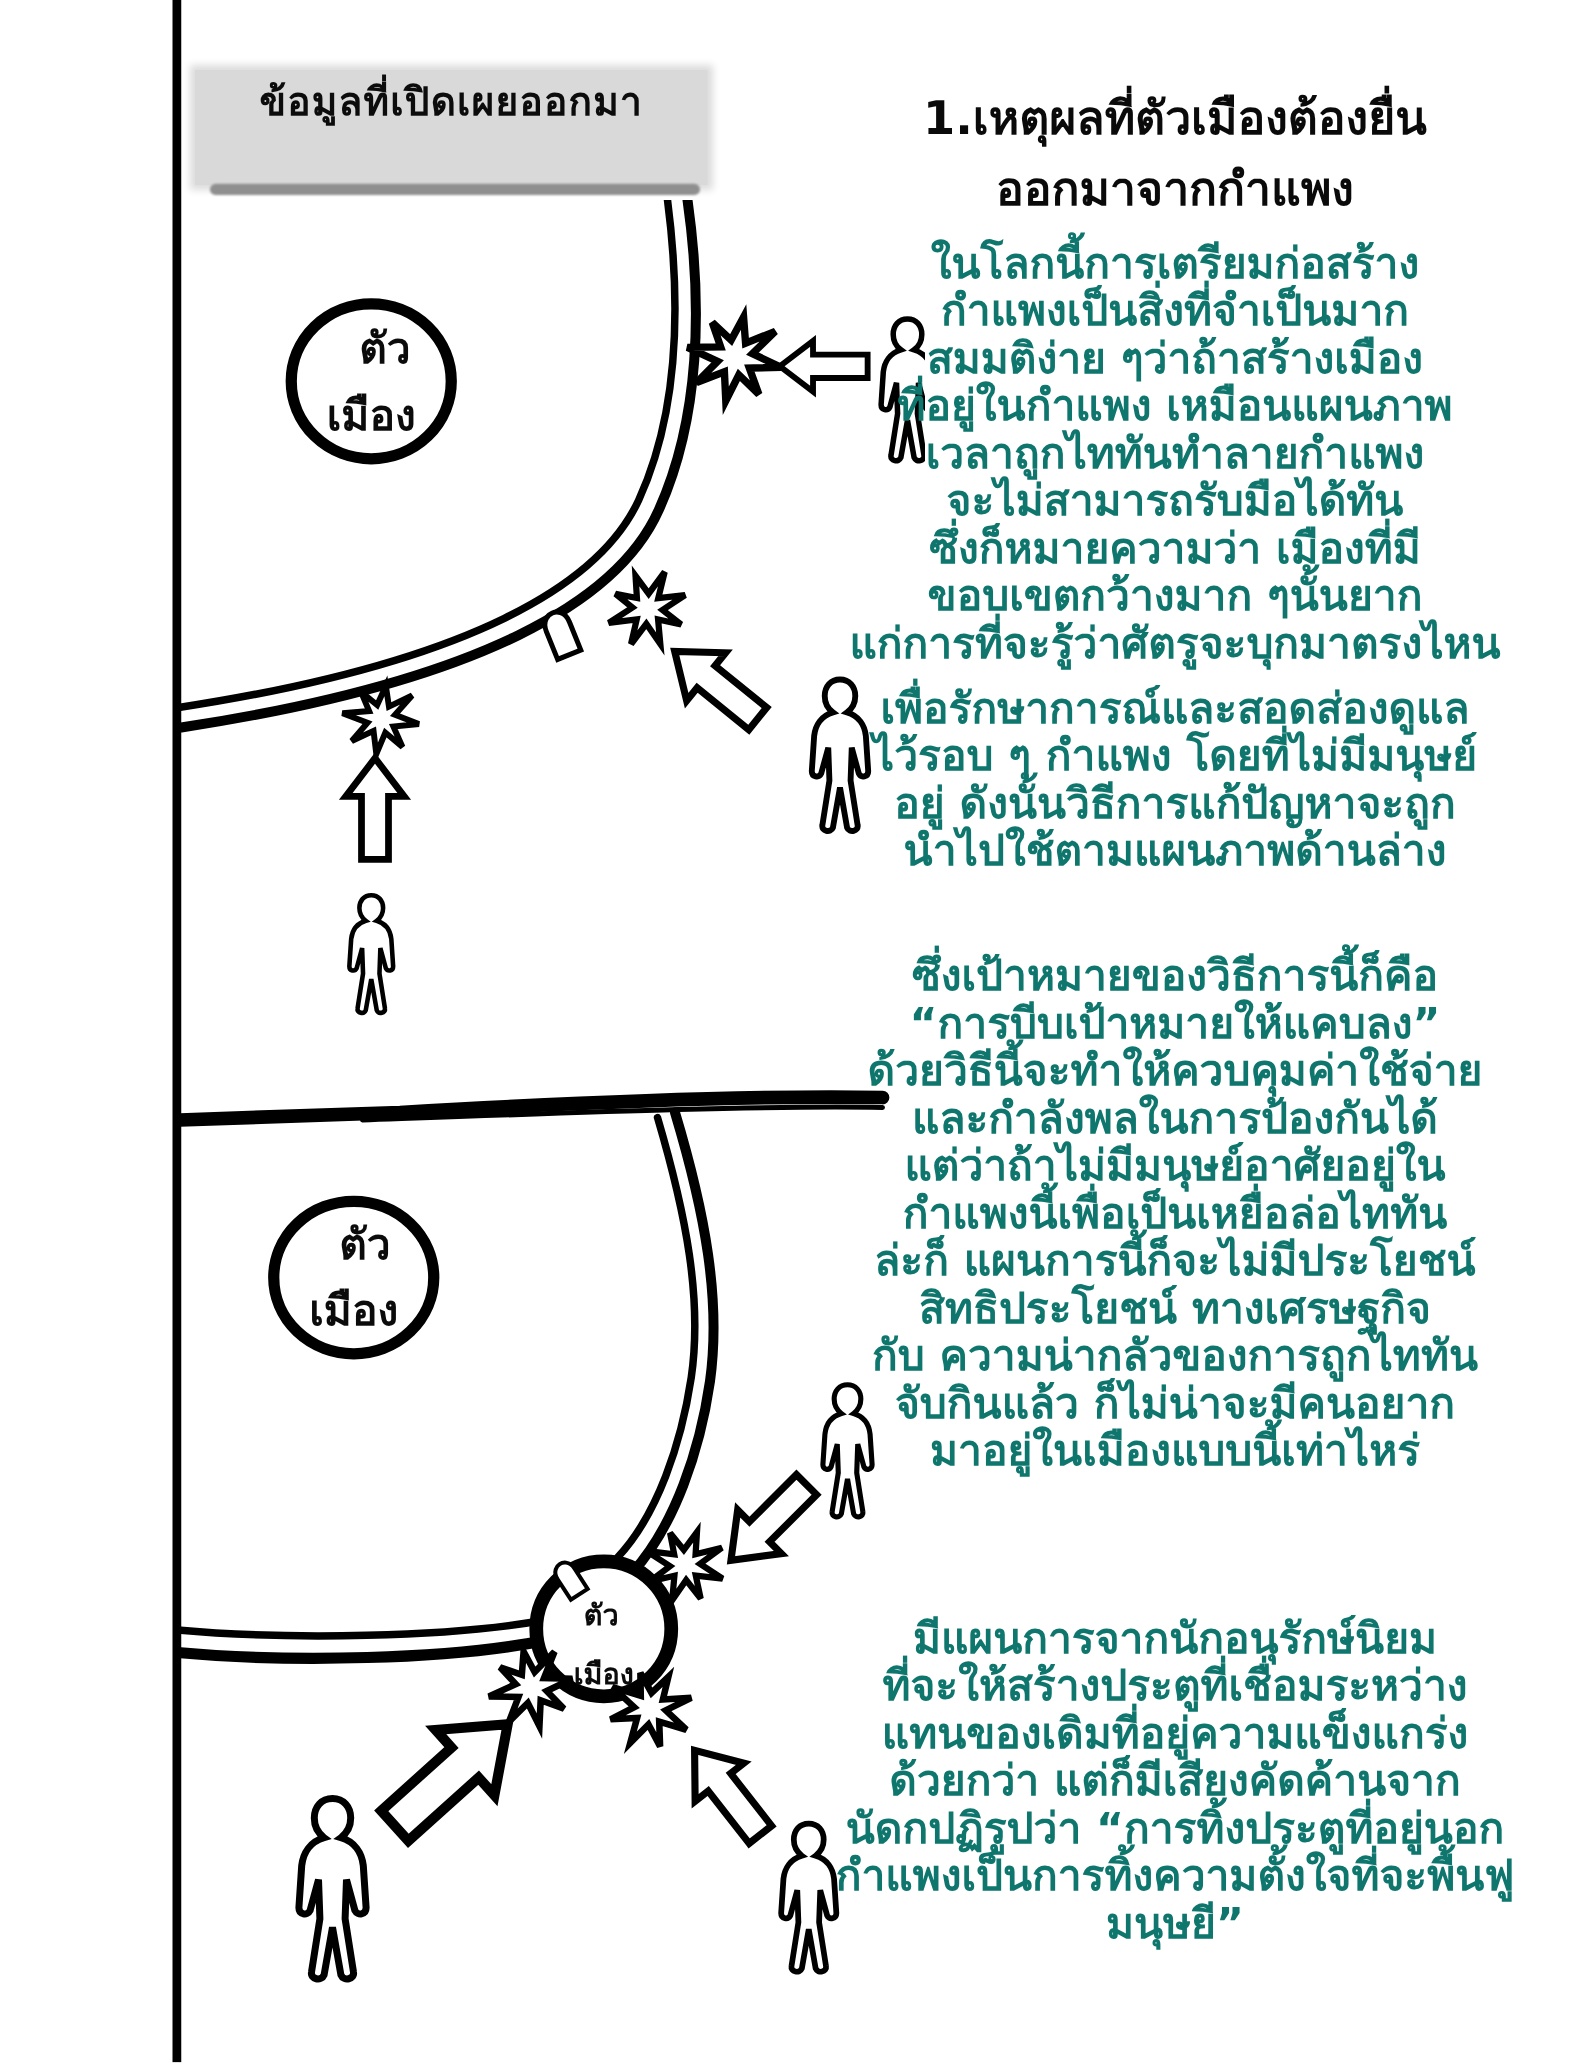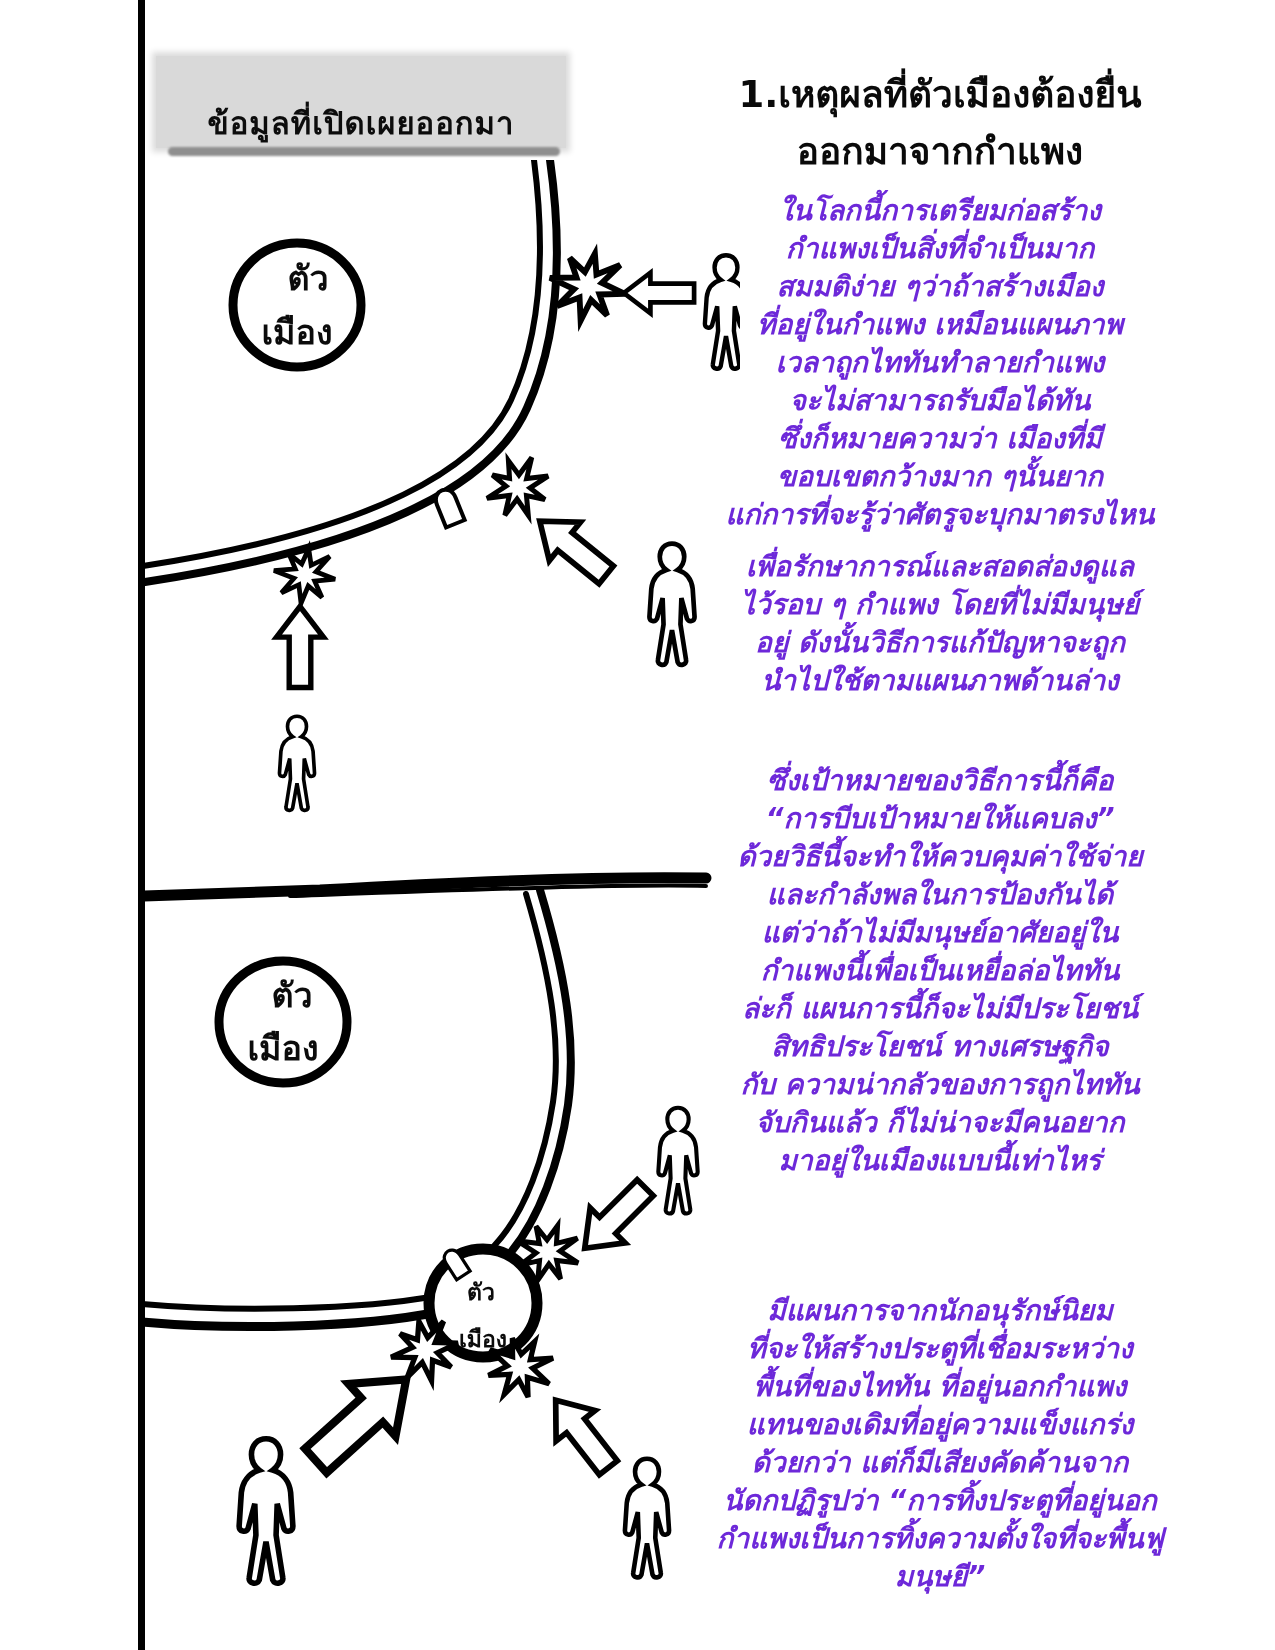--- a/index.html
+++ b/index.html
@@ -1,26 +1,26 @@
 <!DOCTYPE html>
 <html><head>
 <meta charset="utf-8">
 <style>
   html,body{margin:0;padding:0;background:#ffffff;}
   .page{position:relative;width:1275px;height:1650px;background:#ffffff;overflow:hidden;
         font-family:"DejaVu Sans",sans-serif;color:#101010;}
   .vline{position:absolute;left:138px;top:0;width:7px;height:1650px;background:#000;}
   .hdr{position:absolute;left:156px;top:56px;width:410px;height:92px;background:#d9d9d9;
-       box-shadow:0 0 6px 4px #dcdcdc;display:flex;align-items:flex-end;justify-content:center;
+       box-shadow:0 0 6px 4px #dcdcdc;display:flex;align-items:flex-start;justify-content:center;
        font-size:31px;font-weight:bold;letter-spacing:1px;color:#0c0c0c;}
   .hdr-smudge{position:absolute;left:168px;top:147px;width:392px;height:9px;background:#8f8f8f;
        border-radius:5px;filter:blur(1px);}
   .col{position:absolute;left:645px;top:0;width:590px;height:1484px;text-align:center;font-weight:bold;}
   .title{position:absolute;top:66px;left:0;width:100%;font-size:37px;line-height:57px;color:#0a0a0a;}
-  .para{position:absolute;left:0;width:100%;font-size:28px;line-height:38px;color:#6d28d9;font-style:italic;}
+  .para{position:absolute;left:0;width:100%;font-size:34px;line-height:38px;color:#0f766e;}
   .para div,.title div{white-space:nowrap;}
   .p1{top:192px}.p2{top:548px}.p3{top:762px}.p4{top:1292px}
   svg{position:absolute;}
   svg text{font-family:"DejaVu Sans",sans-serif;font-weight:bold;fill:#0b0b0b;}
 </style>
 </head>
 <body>
 
 <div class="page">
 
@@ -127,21 +127,20 @@
       <div>ล่ะก็ แผนการนี้ก็จะไม่มีประโยชน์</div>
       <div>สิทธิประโยชน์ ทางเศรษฐกิจ</div>
       <div>กับ ความน่ากลัวของการถูกไททัน</div>
       <div>จับกินแล้ว ก็ไม่น่าจะมีคนอยาก</div>
       <div>มาอยู่ในเมืองแบบนี้เท่าไหร่</div>
     </div>
 
     <div class="para p4">
       <div>มีแผนการจากนักอนุรักษ์นิยม</div>
       <div>ที่จะให้สร้างประตูที่เชื่อมระหว่าง</div>
-      <div>พื้นที่ของไททัน ที่อยู่นอกกำแพง</div>
       <div>แทนของเดิมที่อยู่ความแข็งแกร่ง</div>
       <div>ด้วยกว่า แต่ก็มีเสียงคัดค้านจาก</div>
       <div>นัดกปฏิรูปว่า “การทิ้งประตูที่อยู่นอก</div>
       <div>กำแพงเป็นการทิ้งความตั้งใจที่จะพื้นฟู</div>
       <div>มนุษยี”</div>
     </div>
   </div>
 
 </div>
 

